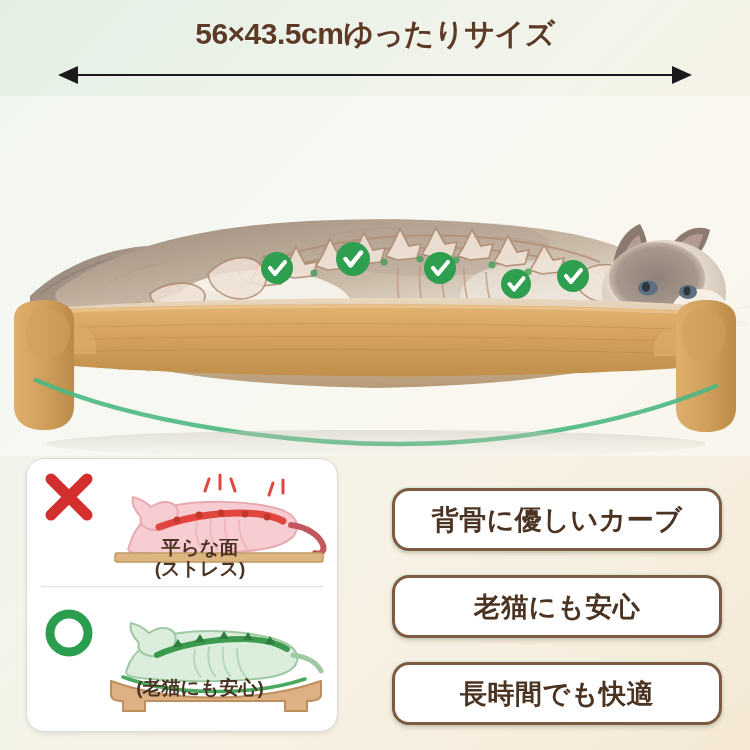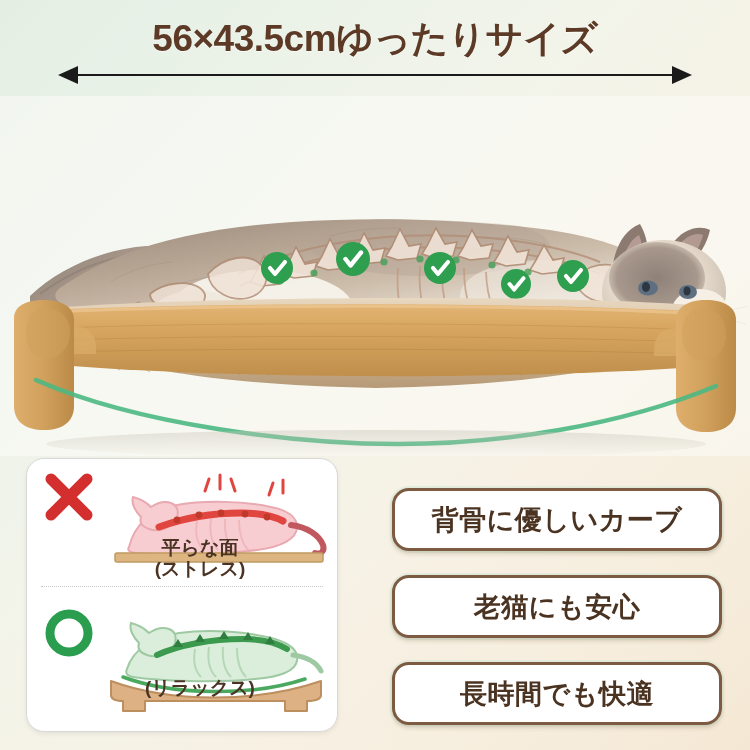--- a/index.html
+++ b/index.html
@@ -10,21 +10,21 @@
     position:relative;
   }
   #stage{
     position:relative;width:750px;height:750px;overflow:hidden;
     background:
       linear-gradient(135deg,#e4efe4 0%,#eaf2e8 18%,#f3f4ea 42%,#f7f1e4 66%,#f6ecdb 88%,#f4e8d4 100%);
   }
   
   .headline{
     position:absolute;left:0;top:14px;width:750px;text-align:center;
-    font-size:37px;font-weight:700;letter-spacing:-0.5px;
+    font-size:30px;font-weight:700;letter-spacing:-0.5px;
     color:#5c3a26;
     text-shadow:0 1px 0 rgba(255,255,255,.65);
     white-space:nowrap;
   }
   
   .dimarrow{position:absolute;left:58px;top:62px;width:634px;height:26px;}
   
   .hero{position:absolute;left:0;top:96px;width:750px;height:360px;}
   .hero svg{display:block;}
   
@@ -407,21 +407,21 @@
 
         <path d="M192,56 C206,58 216,64 220,72" fill="none" stroke="#9ec9a2" stroke-width="5" stroke-linecap="round"></path>
 
         <path d="M22,78 C70,96 150,98 204,80" fill="none" stroke="#4aa85f" stroke-width="3.5" stroke-linecap="round"></path>
 
         <path d="M10,82 C70,104 156,104 220,82 L220,96
                  C220,100 214,102 206,102 L206,112 L184,112 L184,102
                  L44,102 L44,112 L22,112 L22,102 C14,102 10,100 10,96 Z" fill="#ddb183" stroke="#bd8f5f" stroke-width="2" stroke-linejoin="round"></path>
       </svg>
       <div class="cmp-caption" style="top:82px;">
-        <span class="l2">(リラックス)</span>
+        <span class="l2">(老猫にも安心)</span>
       </div>
     </div>
   </div>
 
   <div class="pill p1">
     <span>背骨に優しいカーブ</span>
   </div>
   <div class="pill p3">
     <span>長時間でも快適</span>
   </div>

